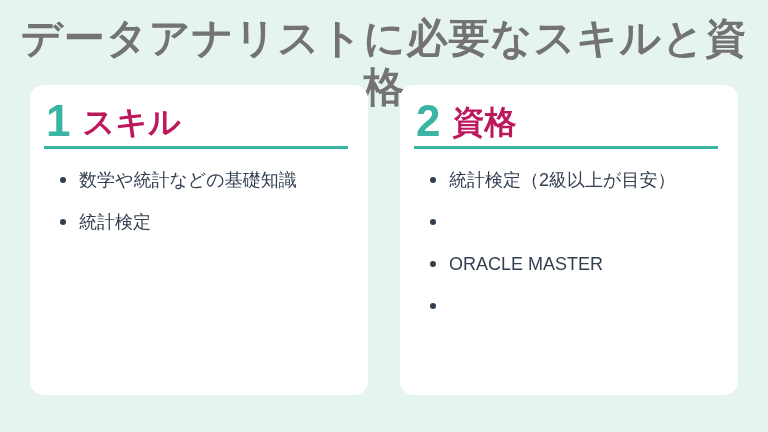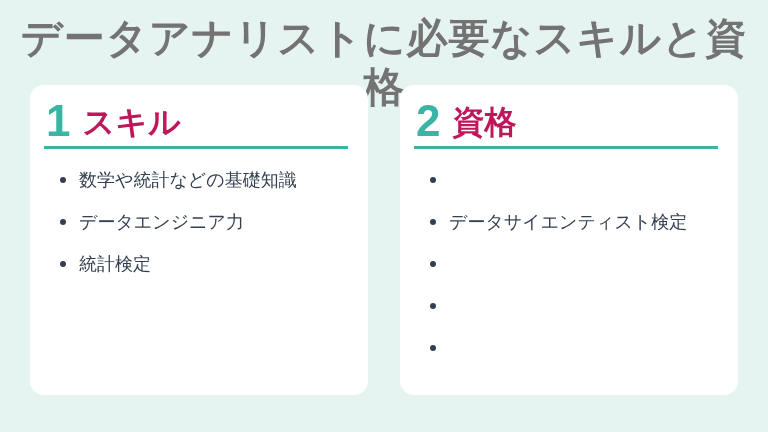--- a/index.html
+++ b/index.html
@@ -95,48 +95,42 @@
         <span class="card-heading">スキル</span>
       </header>
       <div class="rule"></div>
       <ul class="list">
         <li>
           <span class="dot"></span>
           <span>数学や統計などの基礎知識</span>
         </li>
         <li>
           <span class="dot"></span>
-          <span>データエンジニア力</span>
-        </li>
-        <li>
-          <span class="dot"></span>
           <span>統計検定</span>
         </li>
       </ul>
     </section>
 
     <section class="card">
       <header class="card-header">
         <span class="card-number">2</span>
         <span class="card-heading">資格</span>
       </header>
       <div class="rule"></div>
       <ul class="list">
         <li>
           <span class="dot"></span>
-        </li>
-        <li>
-          <span class="dot"></span>
-          <span>データサイエンティスト検定</span>
+          <span>統計検定（2級以上が目安）</span>
         </li>
         <li>
           <span class="dot"></span>
         </li>
         <li>
           <span class="dot"></span>
+          <span>ORACLE MASTER</span>
         </li>
         <li>
           <span class="dot"></span>
         </li>
       </ul>
     </section>
 
   </div>
 </div>
 

